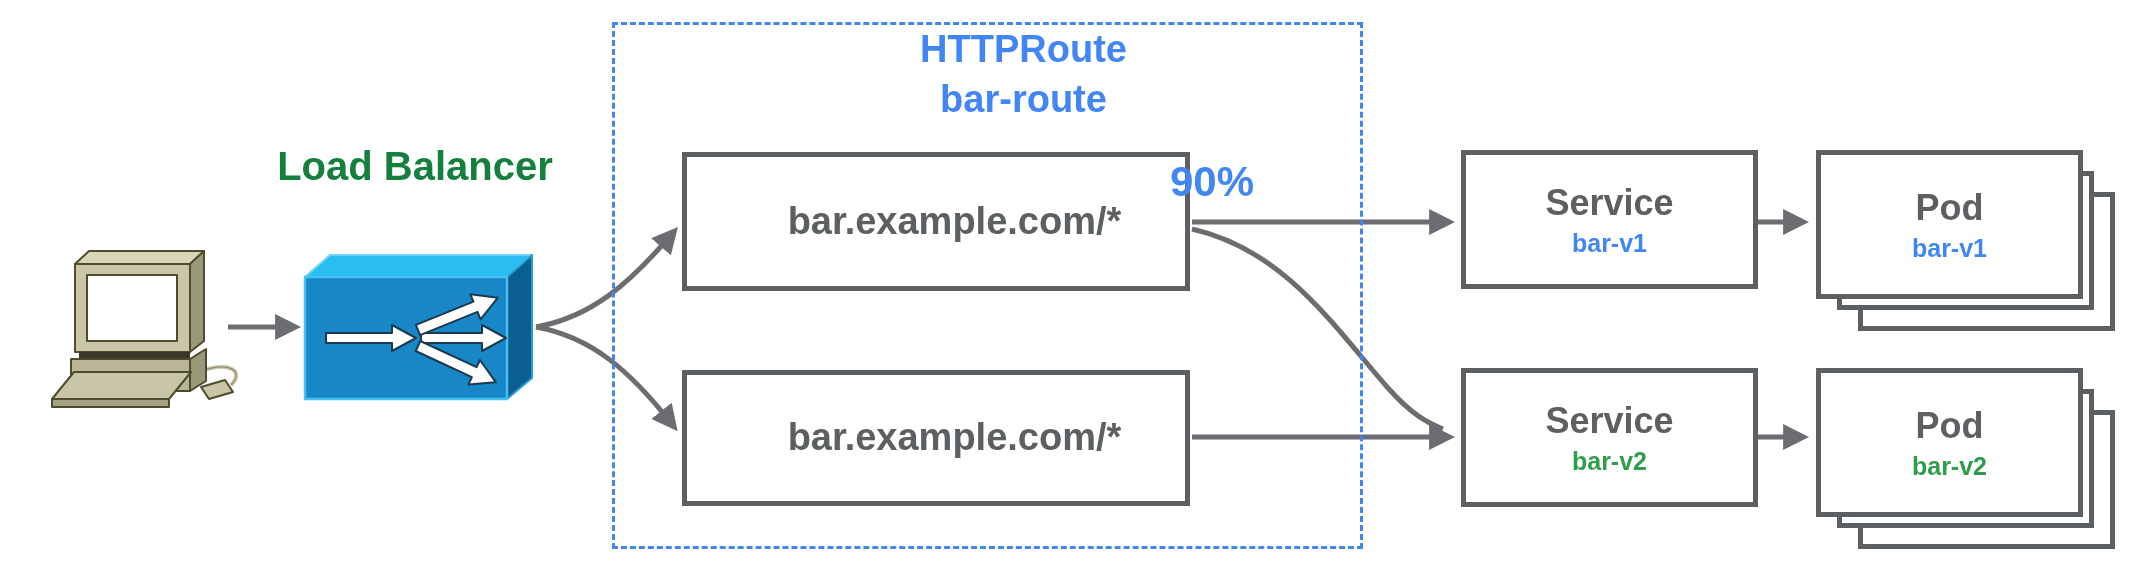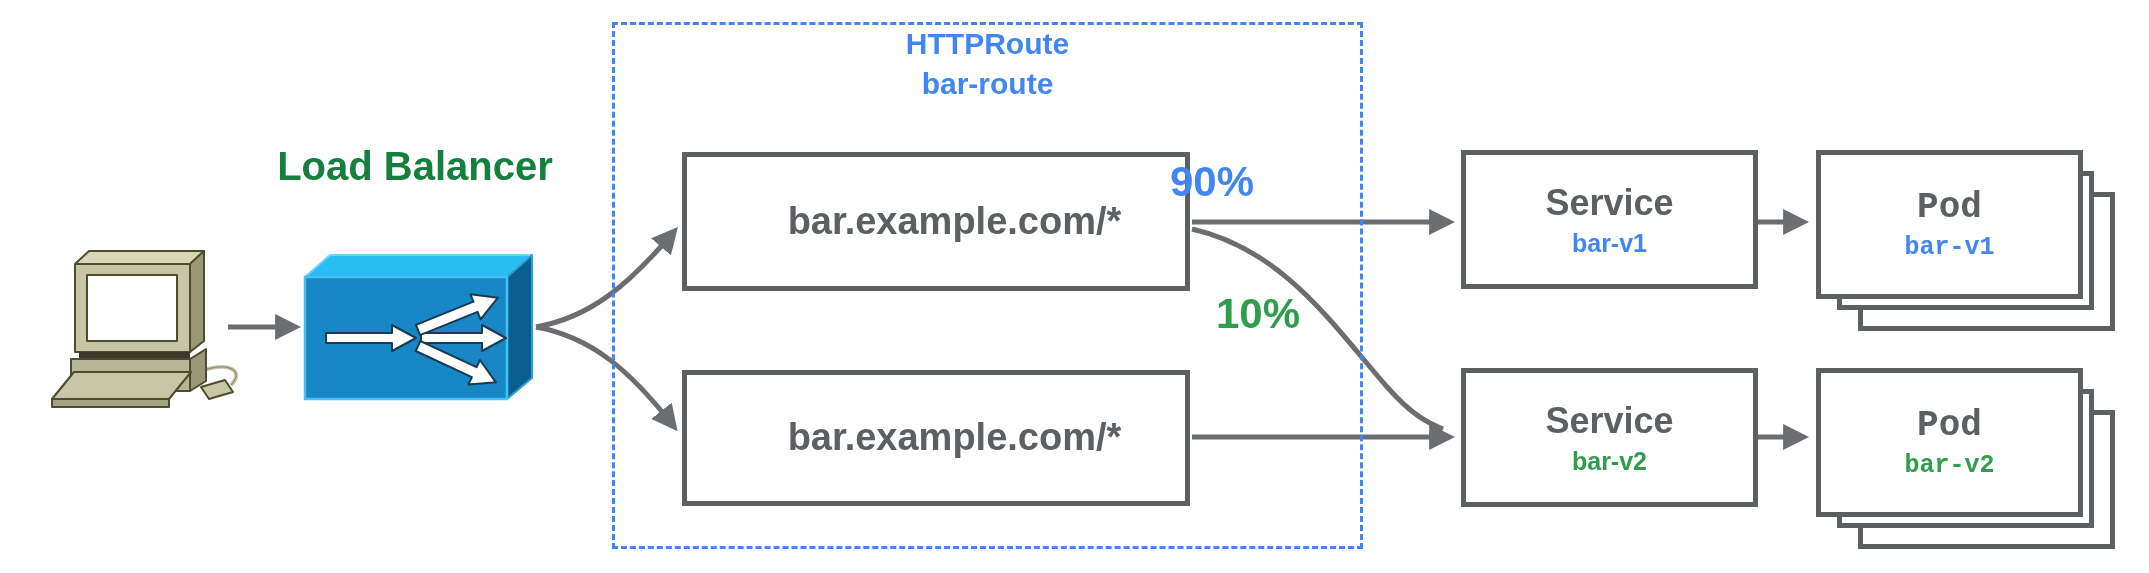--- a/index.html
+++ b/index.html
@@ -24,23 +24,23 @@
     text-align: center;
     font-size: 40px;
     color: #15803d;
   }
 
   .httproute-frame {
     left: 612px; top: 22px; width: 751px; height: 527px;
     border: 3px dashed #4285f4;
   }
   .httproute-title {
-    left: 612px; top: 24px; width: 751px;
+    left: 648px; top: 24px; width: 751px;
     text-align: center;
-    font-size: 30px;
+    font-size: 38px;
     line-height: 1.32;
     color: #4285f4;
   }
 
   .node {
     background: #ffffff;
     border: 5px solid #5d6063;
     color: #5d6063;
     display: flex;
     flex-direction: column;
@@ -54,21 +54,21 @@
 
   .svc-1 { left: 1461px; top: 150px; width: 297px; height: 139px; }
   .svc-2 { left: 1461px; top: 368px; width: 297px; height: 139px; }
   .node .type-label { font-size: 36px; line-height: 1.3; }
   .node .name-label { font-size: 25px; line-height: 1.3; }
 
   .pct-label { font-size: 42px; width: 120px; text-align: center; }
   .pct-90 { left: 1152px; top: 150px; margin-top: 8px; }
   .pct-10 { left: 1198px; top: 290px; }
 
-  .pod-stack { position: absolute; font-family: Liberation Mono, monospace; }
+  .pod-stack { position: absolute; }
   .pod-1 { left: 1816px; top: 150px; width: 257px; height: 139px; }
   .pod-2 { left: 1816px; top: 368px; width: 257px; height: 139px; }
   .sheet {
     position: absolute;
     width: 100%; height: 100%;
     box-sizing: border-box;
     background: #ffffff;
     border: 5px solid #5d6063;
   }
   .sheet-2 { left: 42px; top: 42px; }
@@ -142,21 +142,20 @@
   </div>
 
   <div class="abs node rule-box rule-1">
     <div>bar.example.com/*</div>
   </div>
   <div class="abs node rule-box rule-2">
     <div>bar.example.com/*</div>
   </div>
 
   <div class="abs pct-label pct-90 text-blue" style="color: rgb(66, 133, 244);">90%</div>
-  <div class="abs pct-label pct-10 text-green" style="color: rgb(47, 158, 76);">10%</div>
 
   <div class="abs node svc-1">
     <div class="type-label">Service</div>
     <div class="name-label text-blue" style="color: rgb(66, 133, 244);">bar-v1</div>
   </div>
   <div class="abs node svc-2">
     <div class="type-label">Service</div>
     <div class="name-label text-green" style="color: rgb(47, 158, 76);">bar-v2</div>
   </div>
 

